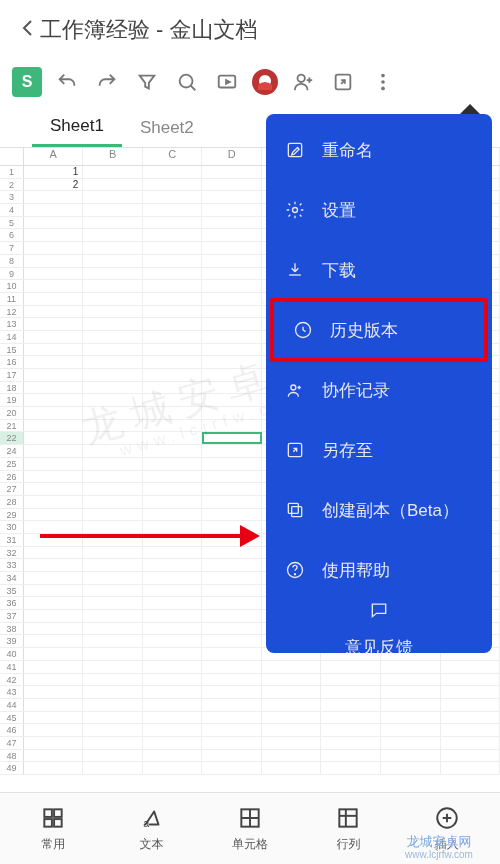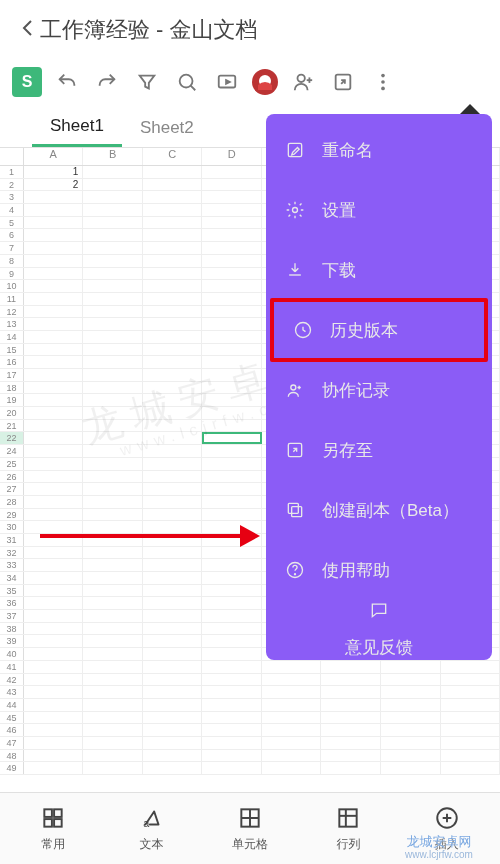--- a/index.html
+++ b/index.html
@@ -31,21 +31,21 @@
   .rn { width:24px; text-align:center; color:#888; border-right:1px solid #ddd; font-size:9px; line-height:12.7px;}
   .cell { width:60px; border-right:1px solid #eee; text-align:right; padding-right:4px; line-height:12.7px;}
   .sel-row .rn { background:#3db87a33; }
   .sel-cell { border:2px solid #3db87a; }
 
   .arrow { position:absolute; top:384px; left:40px; width:220px; height:8px; pointer-events:none; z-index:5;}
   .arrow-line { position:absolute; top:2px; left:0; right:18px; height:4px; background:#e60012;}
   .arrow-head { position:absolute; right:0; top:-7px; width:0; height:0; border-left:20px solid #e60012; border-top:11px solid transparent; border-bottom:11px solid transparent;}
 
   .menu-pointer { position:absolute; top:104px; right:20px; width:0; height:0; border-bottom:10px solid #2e2e2e; border-left:10px solid transparent; border-right:10px solid transparent; z-index:10;}
-  .menu { position:absolute; top:114px; right:8px; width:226px; background:#8b5cf6; border-radius:8px; padding:6px 0 14px 0; z-index:10; max-height: 586px; overflow:hidden;}
+  .menu { position:absolute; top:114px; right:8px; width:226px; background:#1d4ed8; border-radius:8px; padding:6px 0 7px 0; z-index:10; max-height: 586px; overflow:hidden;}
   .mitem { display:flex; align-items:center; height:60px; padding:0 18px; color:#e8e8e8; font-size:17px; gap:16px;}
   .mitem .mi-ico { width:22px; height:22px; display:flex; align-items:center; justify-content:center; }
   .mitem .mi-ico svg { width:20px; height:20px; stroke:#e8e8e8; fill:none; stroke-width:1.6;}
   .hl { border:4px solid #e60012; margin:-2px 4px; border-radius:2px;}
   .hl .mitem { height:56px;border-radius:26px; }
   .mitem.cut { height:46px;flex-direction:column; }
 
   .bottombar { position:absolute; bottom:0; left:0; right:0; height:72px; border-top:1px solid #e0e0e0; background:#fafafa; display:flex; align-items:center; padding:0 4px;}
   .btab { flex:1; display:flex; flex-direction:column; align-items:center; gap:2px; font-size:12px; color:#555;}
   .btab svg { width:26px; height:26px; stroke:#444; fill:none; stroke-width:1.8;}

